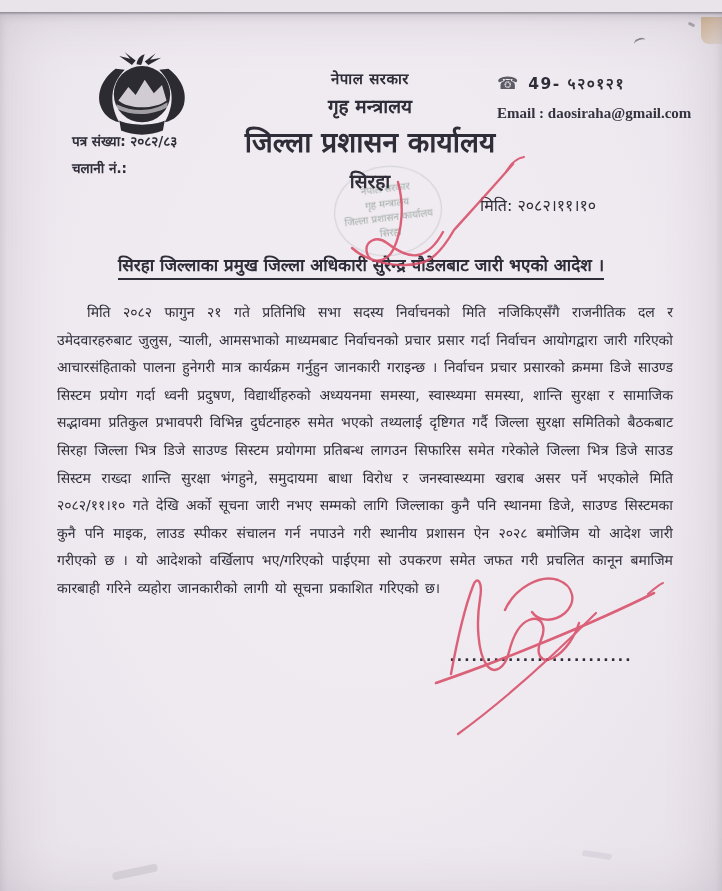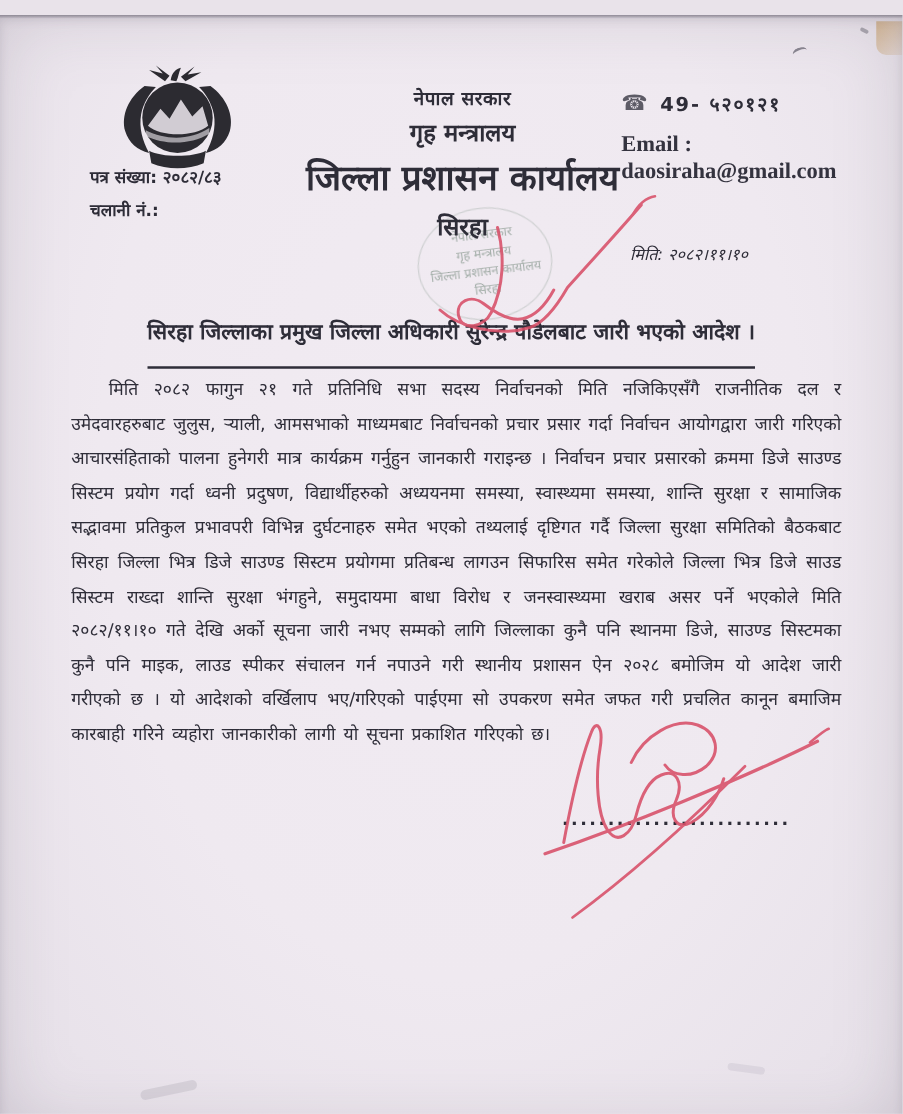--- a/index.html
+++ b/index.html
@@ -28,32 +28,32 @@
   .head-ministry{font-size:19px;font-weight:bold;margin-top:5px;}
   .head-office{font-size:28px;font-weight:bold;margin-top:3px;white-space:nowrap;}
   .head-district{font-size:19px;font-weight:bold;margin-top:8px;}
   .refs{position:absolute;left:72px;top:120px;font-size:13.5px;font-weight:bold;z-index:5;}
   .refs .row{margin-bottom:9px;}
   .contact{position:absolute;left:497px;top:60px;z-index:5;}
   .phone-row{display:flex;align-items:center;gap:10px;}
   .phone-icon{font-size:17px;color:#5d5b66;line-height:1;}
   .phone-num{font-size:15.5px;font-weight:bold;letter-spacing:1.5px;}
   .email{font-family:"Liberation Serif","DejaVu Serif",serif;font-weight:bold;
-    font-size:18px;margin-top:11px;color:#34333f;}
-  .date-line{position:absolute;left:504px;top:182px;font-size:13px;z-index:5;font-style:italic;}
+    font-size:15px;margin-top:11px;color:#34333f;}
+  .date-line{position:absolute;left:480px;top:182px;font-size:16px;z-index:5;}
   
   .stamp{position:absolute;left:334px;top:154px;width:106px;height:88px;z-index:4;
     transform:rotate(-7deg);display:flex;flex-direction:column;justify-content:center;
     align-items:center;border:1.5px solid rgba(122,144,128,0.28);border-radius:50%;
     filter:blur(.4px);}
   .stamp div{font-size:10px;line-height:1.45;color:rgba(94,121,103,0.55);white-space:nowrap;}
   
   .subject{position:absolute;left:0;top:241px;width:722px;text-align:center;z-index:5;}
   .subject span{font-size:17px;font-weight:bold;border-bottom:2px solid #2e2d38;
-    padding-bottom:17px;white-space:nowrap;}
+    padding-bottom:3px;white-space:nowrap;}
   .body-text{position:absolute;left:57px;top:287px;width:616px;z-index:5;
     font-size:14px;line-height:27.6px;text-align:justify;text-indent:30px;
     word-spacing:2px;color:#2e2d38;}
   
   .sig-block{position:absolute;left:428px;top:638px;width:226px;text-align:center;z-index:5;}
   .sig-dots{font-size:14px;font-weight:bold;letter-spacing:2px;line-height:12px;}
   .sig-name{font-size:16.5px;font-weight:bold;margin-top:2px;}
   .sig-post{font-size:16.5px;font-weight:bold;margin-top:4px;white-space:nowrap;}
   
   .ink-overlay{position:absolute;left:0;top:0;width:722px;height:891px;z-index:40;pointer-events:none;}

